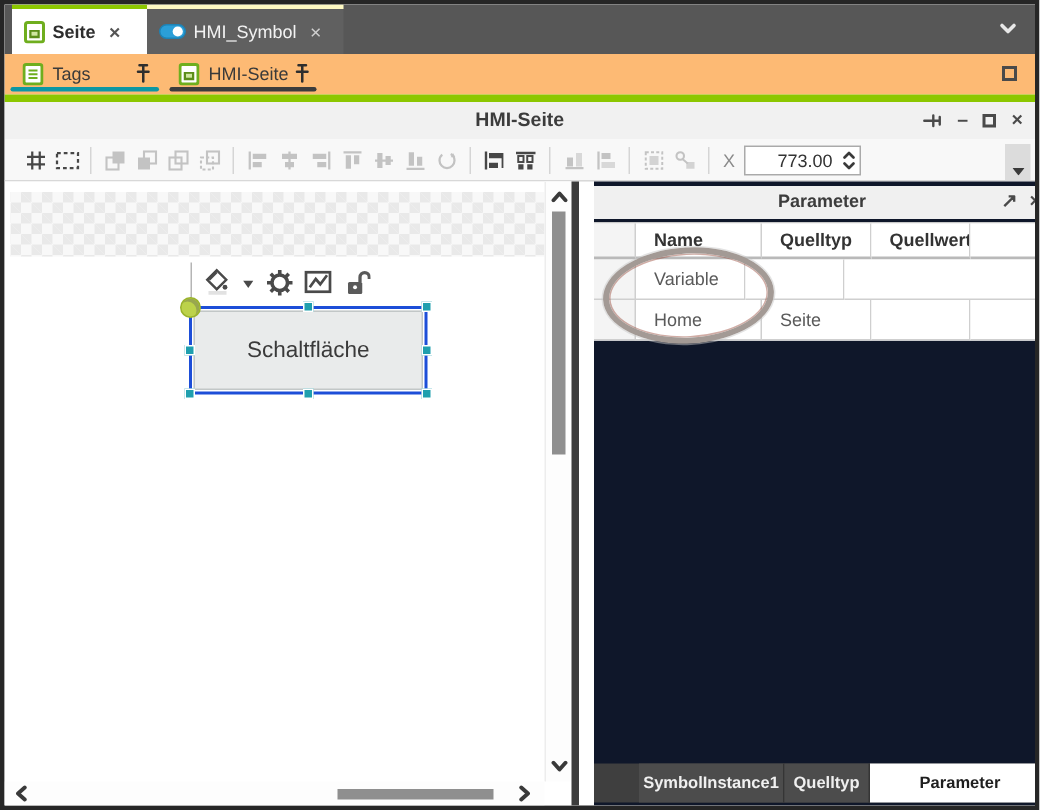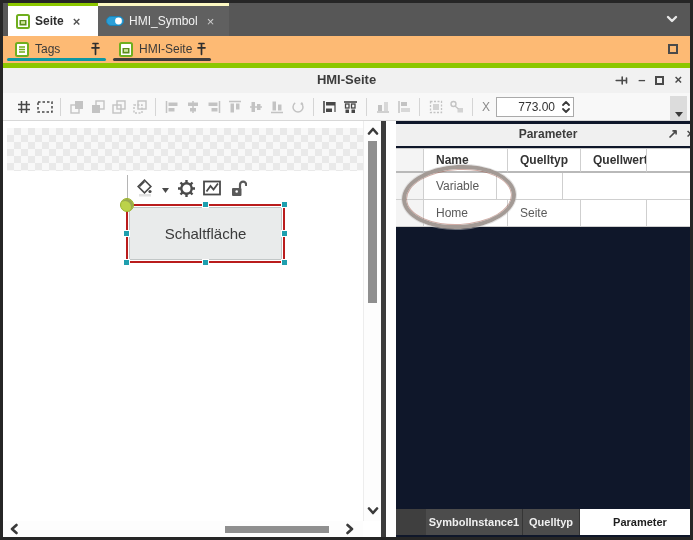--- a/index.html
+++ b/index.html
@@ -55,21 +55,21 @@
   
   .canvas { position:absolute; left:0; top:0; width:378px; height:416px; background:#fff; overflow:hidden; }
   .checker { position:absolute; left:4px; top:7px; width:356px; height:43px; background-color:#f8f8f8;
      background-image:linear-gradient(45deg,#e9e9e9 25%,transparent 25%,transparent 75%,#e9e9e9 75%),
                       linear-gradient(45deg,#e9e9e9 25%,transparent 25%,transparent 75%,#e9e9e9 75%);
      background-size:14px 14px; background-position:0 0,7px 7px; }
   .float-toolbar { position:absolute; left:124px; top:54px; height:26px; display:flex; align-items:center; gap:4px; background:#fff; padding-left:6px; border-left:1px solid #b5b5b5; color:#5a5a5a; }
   .float-toolbar .fico { width:22px; height:22px; display:flex; align-items:center; justify-content:center; }
   .caret-sm { color:#555; margin:0 2px; }
 
-  .selection { position:absolute; left:123px; top:83px; width:159px; height:59px; border:2px solid #b91c1c;text-decoration:underline; }
+  .selection { position:absolute; left:123px; top:83px; width:159px; height:59px; border:2px solid #1d4ed8;text-decoration:underline; }
   .hmi-button { position:absolute; left:1px; top:1px; right:1px; bottom:1px; background:#e9ebeb; border:1px solid #c2c7c7; display:flex; align-items:center; justify-content:center; font-size:15px; color:#3a3a3a; }
   .handle { position:absolute; width:7px; height:7px; background:#1f9fae; border:1px solid #fff; }
   .h-tm { left:50%; top:-5px; margin-left:-4px; } .h-tr { right:-5px; top:-5px; }
   .h-ml { left:-5px; top:50%; margin-top:-4px; } .h-mr { right:-5px; top:50%; margin-top:-4px; }
   .h-bl { left:-5px; bottom:-5px; } .h-bm { left:50%; bottom:-5px; margin-left:-4px; } .h-br { right:-5px; bottom:-5px; }
   .rot-handle { position:absolute; left:-8px; top:-8px; width:14px; height:14px; border-radius:50%; background:#bcd24a; border:1px solid #9ab32c; box-shadow:inset -2px 2px 0 rgba(90,90,90,.35); }
 
   
   .vscroll { position:absolute; right:0; top:0; width:18px; height:400px; background:#fdfdfd; border-left:1px solid #ededed; }
   .vthumb { position:absolute; left:4px; top:20px; width:9px; height:162px; background:#8f8f8f; }

